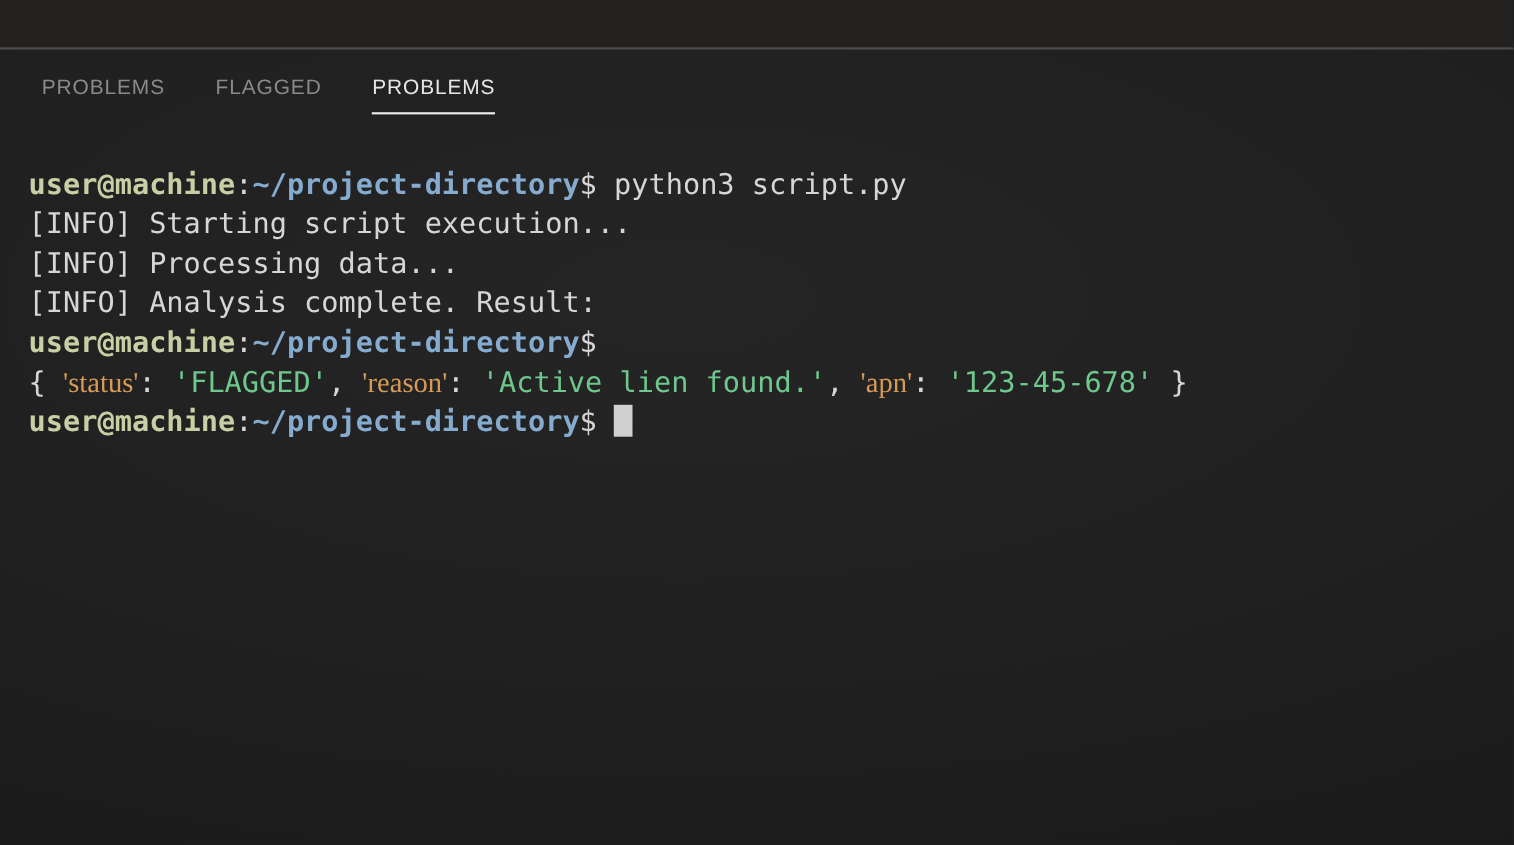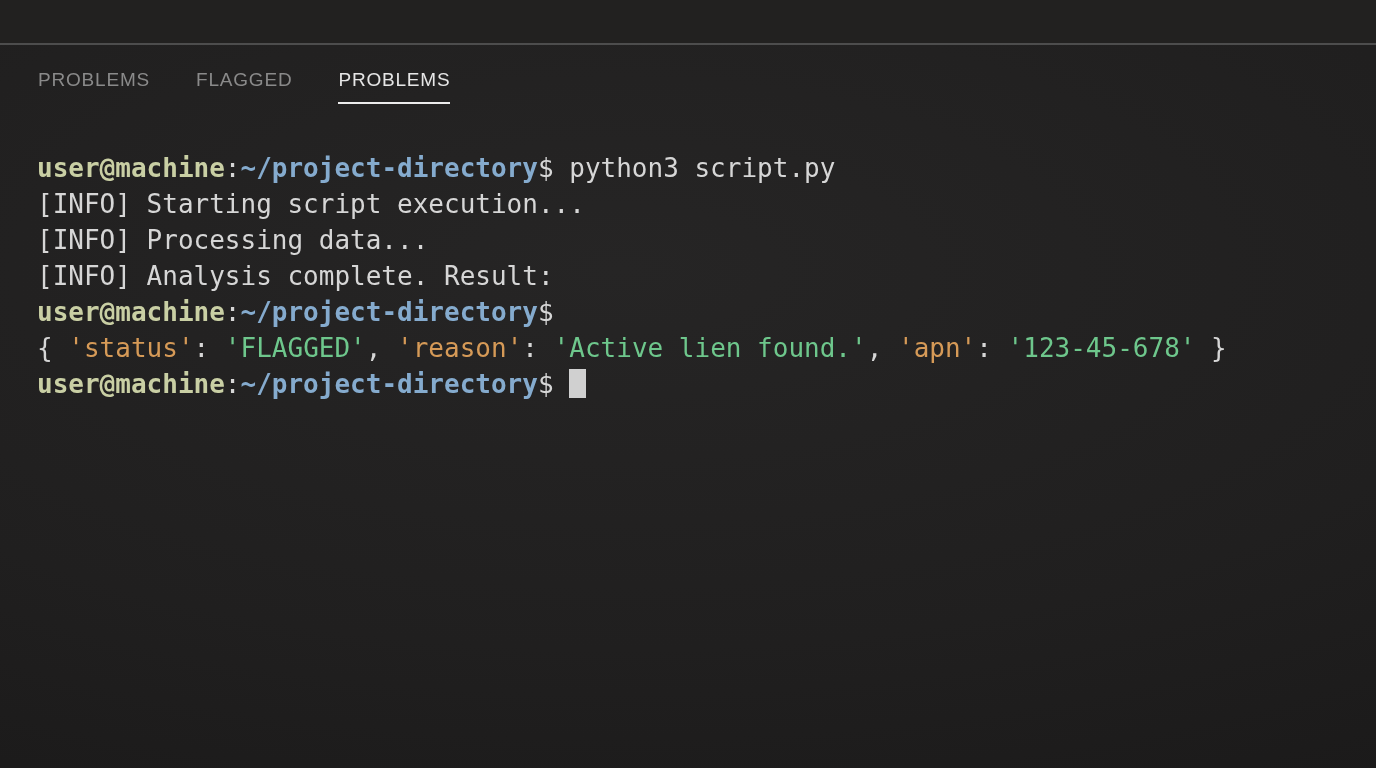--- a/index.html
+++ b/index.html
@@ -35,32 +35,32 @@
     padding-bottom: 11px;
     border-bottom: 2px solid transparent;
     cursor: pointer;
     user-select: none;
   }
   .tab.active {
     color: #e6e6e6;
     border-bottom: 2px solid #ececec;
   }
   .terminal {
-    padding: 46px 20px 0 37px;
+    padding: 46px 20px 0 26px;
     font-family: "DejaVu Sans Mono", "Liberation Mono", monospace;
     font-size: 26px;
     line-height: 36px;
     white-space: pre;
     letter-spacing: 0px;
   }
   .t-line { height: 36px; }
   .seg-user  { color: #c9cfa4; font-weight: bold; }
   .seg-path  { color: #85abce; font-weight: bold; }
   .seg-plain { color: #d6d6d6; }
-  .seg-key   { color: #d69a57; }
+  .seg-key   { color: #d69a57; font-family: Liberation Serif, serif; }
   .seg-str   { color: #6ec78c; }
   .seg-cursor {
     display: inline-block;
     width: 17px; height: 29px;
     background: #d0d0d0;
     vertical-align: -5px;
   }
 </style>
 </head>
 <body>

